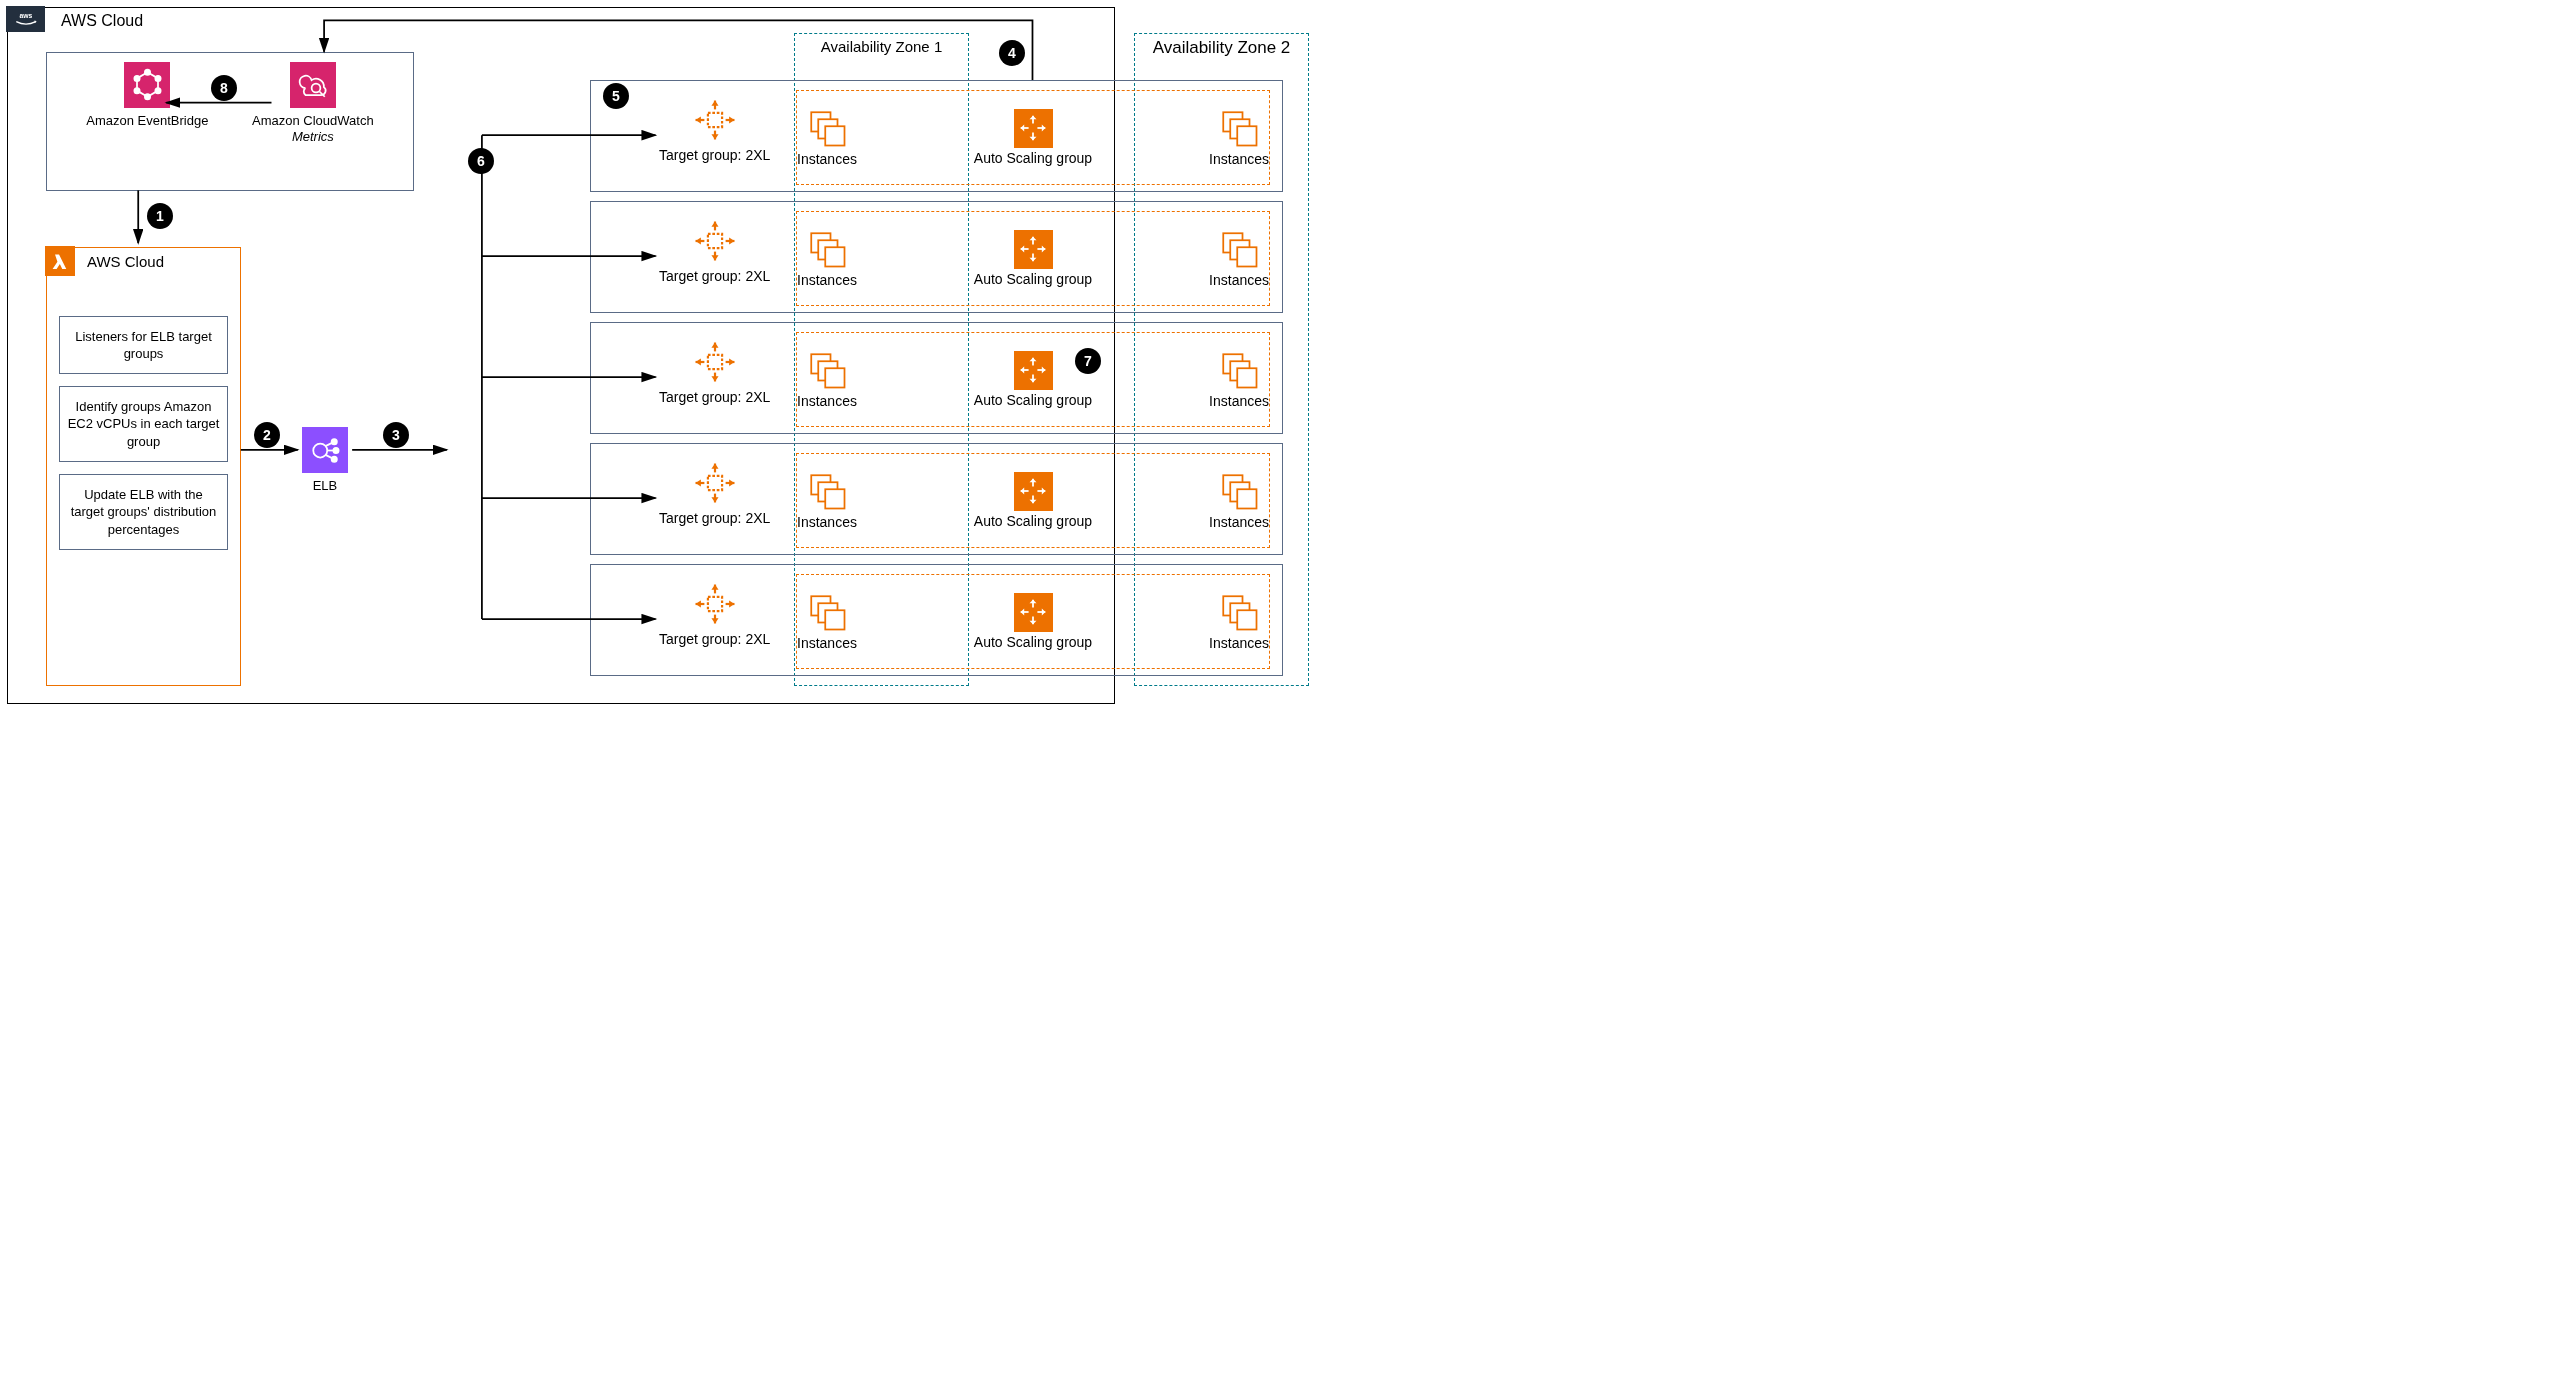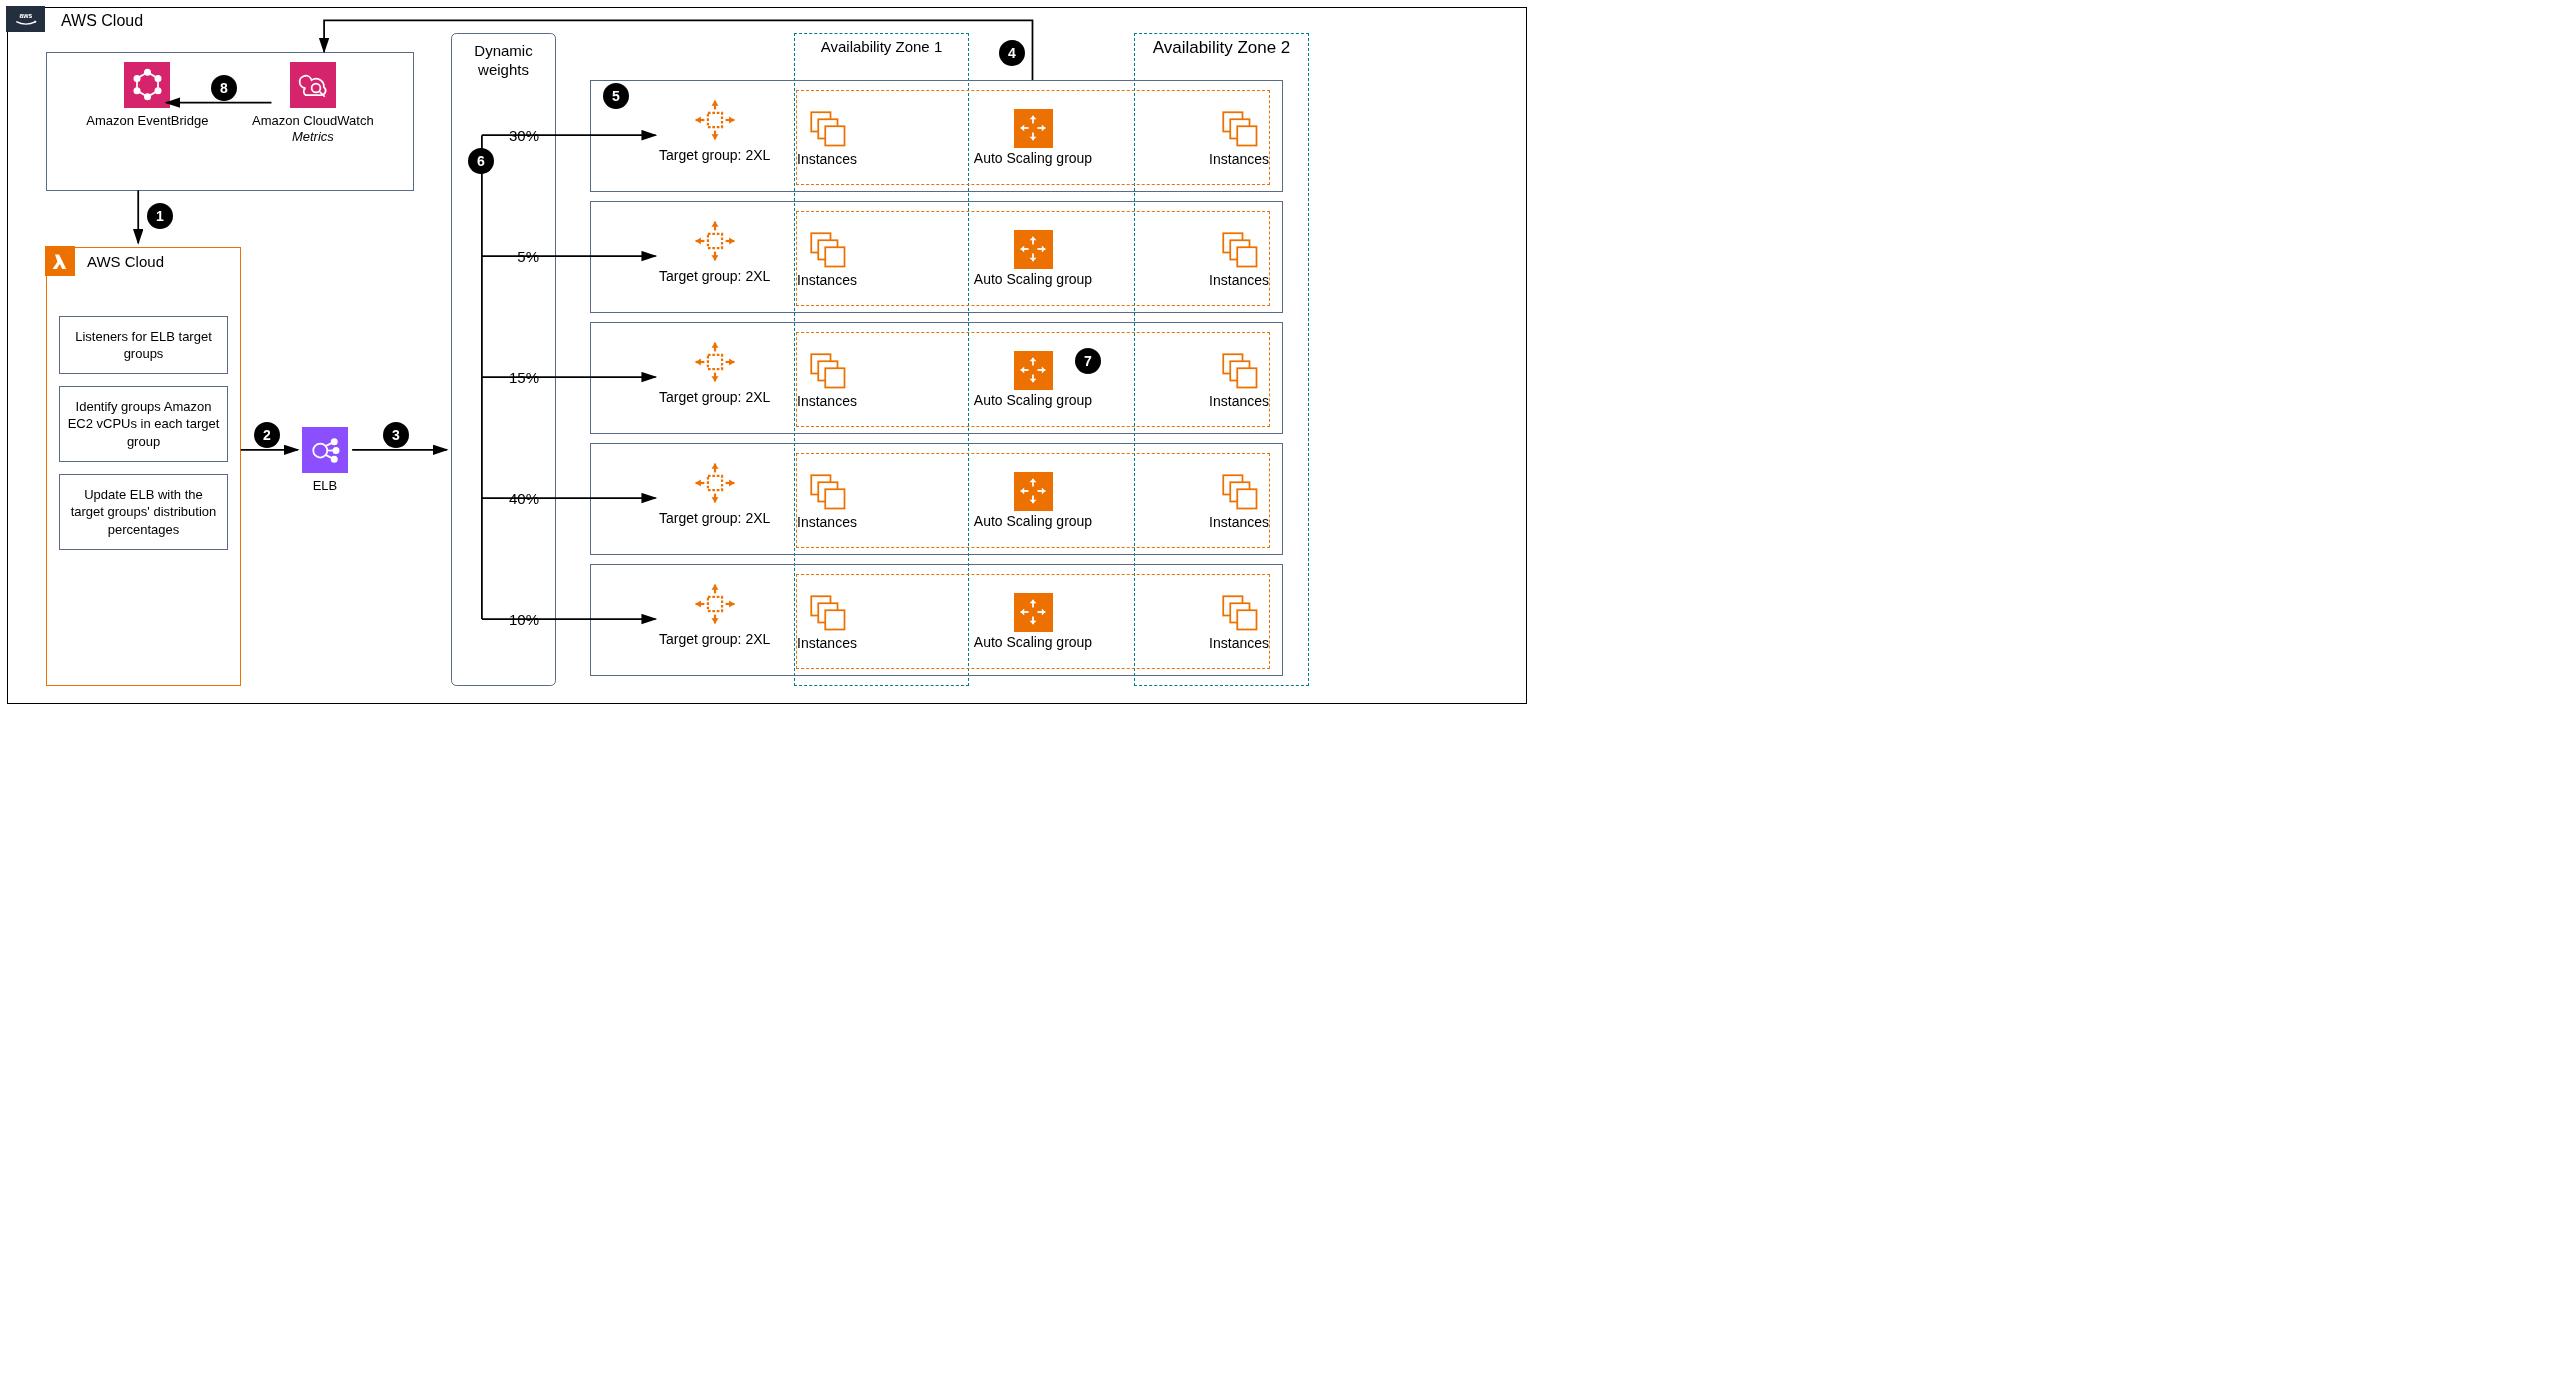--- a/index.html
+++ b/index.html
@@ -1,20 +1,20 @@
 <!DOCTYPE html>
 <html style="font-size:14px"><head>
 <meta charset="utf-8">
 <style>
   * { box-sizing: border-box; margin: 0; padding: 0; }
   body { font-family: Arial, Helvetica, sans-serif; background: #fff; padding: 7px; }
   .aws-cloud {
     border: 1.8px solid #000;
     position: relative;
-    width: 1520px;
+    width: 1108px;
     height: 697px;
     padding-left: 22px;
   }
   .aws-badge {
     position: absolute;
     top: -1.8px; left: -1.8px;
     width: 39px; height: 26px;
     background: #232f3e;
     display: flex; align-items: center; justify-content: center;
   }
@@ -201,30 +201,20 @@
           <circle cx="30" cy="30" r="3" fill="#fff"></circle>
           <line x1="20" y1="15" x2="28" y2="11"></line>
           <line x1="22" y1="20" x2="29" y2="20"></line>
           <line x1="20" y1="25" x2="28" y2="29"></line>
         </g>
       </svg>
     </div>
     <div class="svc-label">ELB</div>
   </div>
 
-  <div class="weights-box">
-    <div class="weights-title">
-      <span style="display:inline-block; width:70px;">Dynamic weights</span>
-    </div>
-    <div class="wt-label" style="top:93px">30%</div>
-    <div class="wt-label" style="top:214px">5%</div>
-    <div class="wt-label" style="top:335px">15%</div>
-    <div class="wt-label" style="top:456px">40%</div>
-    <div class="wt-label" style="top:577px">10%</div>
-  </div>
 
   <div class="az-box az1">
   </div>
   <div style="position:absolute; top:30px; left:786px; width:175px; text-align:center; font-size:15px;">Availability Zone 1</div>
   <div class="az-box az2">
   </div>
   <div style="position:absolute; top:30px; left:1126px; width:175px; text-align:center; font-size:17px;">Availability Zone 2</div>
 
   <div class="tg-row" style="top:72px">
     <div class="tg-icon-wrap">

